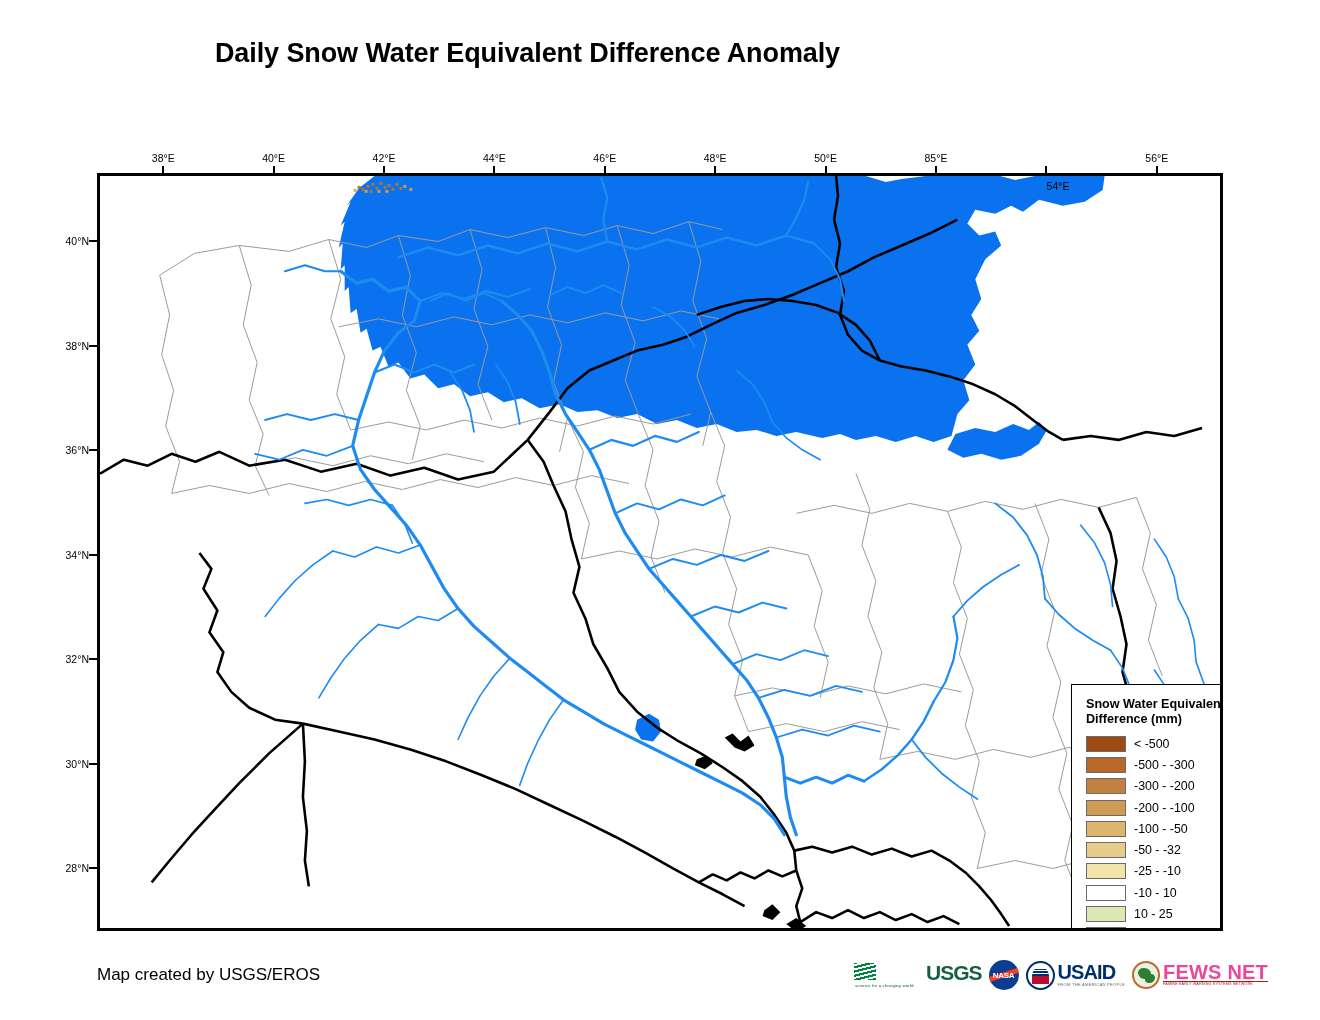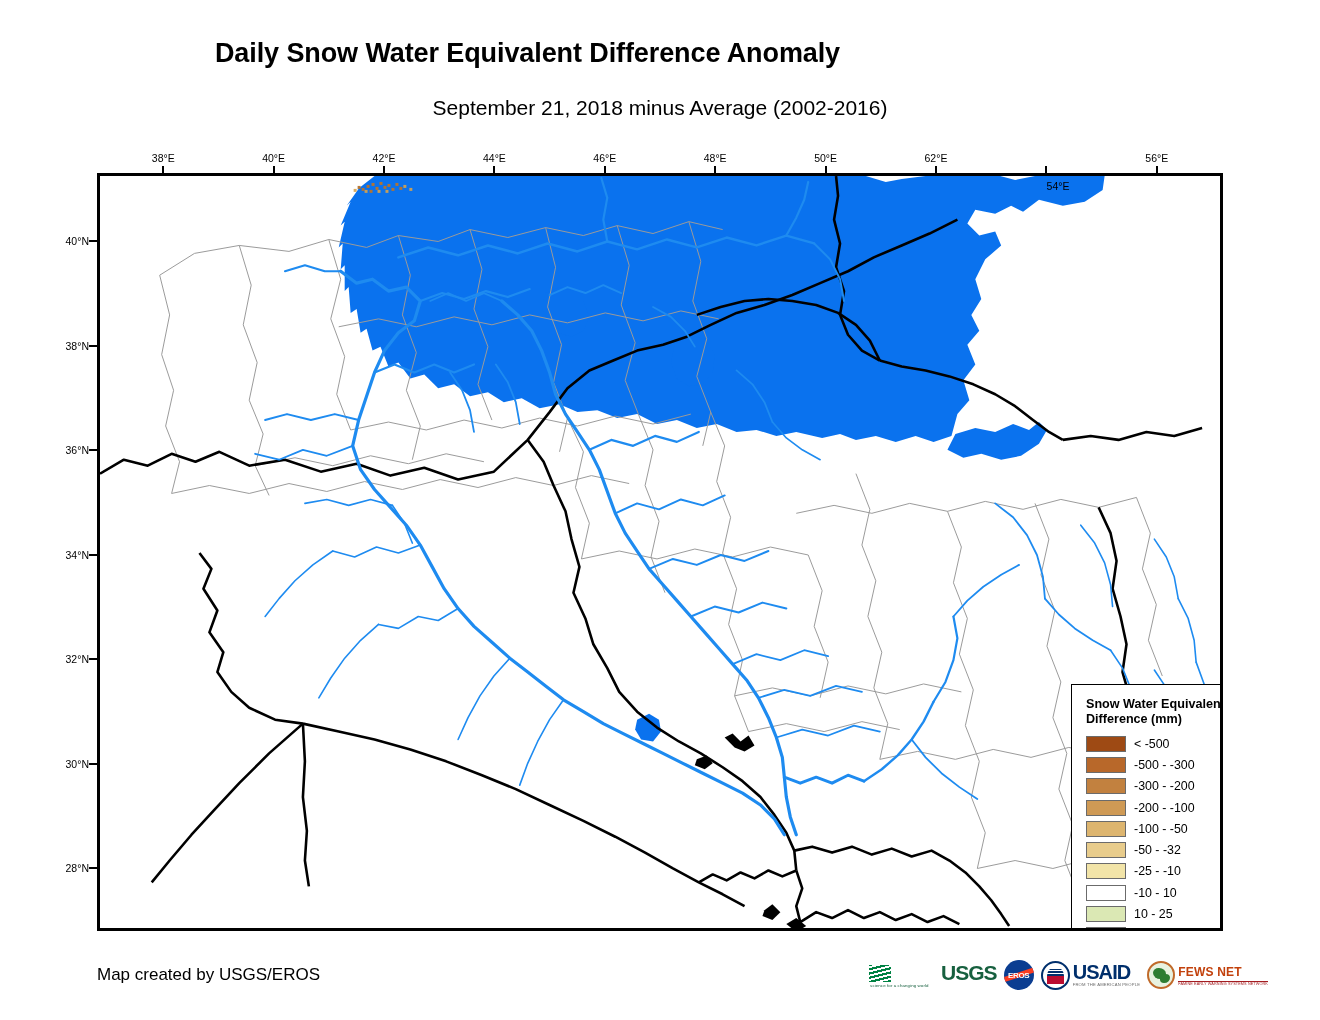--- a/index.html
+++ b/index.html
@@ -100,21 +100,21 @@
     font-size: 17px; color: #000;
   }
   #logo-bar {
     position: absolute; right: 52px; top: 958px;
     display: flex; align-items: center; gap: 7px;
   }
   .logo { display: flex; align-items: center; height: 34px; }
 
   
   .usgs-wrap { display:flex; flex-direction:column; align-items:flex-start; }
-  .usgs-main { display:flex; align-items:flex-end;gap:48px; }
+  .usgs-main { display:flex; align-items:flex-start;gap:48px; }
   .usgs-mark {
     width: 22px; height: 17px; margin-right: 2px;
     background: #008243;
     -webkit-mask-image: repeating-linear-gradient(-14deg, #000 0 2.3px, transparent 2.3px 4.1px);
     mask-image: repeating-linear-gradient(-14deg, #000 0 2.3px, transparent 2.3px 4.1px);
   }
   .usgs-text {
     font-size: 21px; font-weight: bold; color: #17603f;
     letter-spacing: -1px; line-height: 19px;
   }
@@ -170,33 +170,32 @@
   .fews-globe::before{
     content:""; position:absolute; left:4px; top:5px;
     width:13px; height:11px; background:#2e7d32; border-radius:45% 55% 40% 60%;
   }
   .fews-globe::after{
     content:""; position:absolute; right:3px; bottom:4px;
     width:10px; height:9px; background:#2e7d32; border-radius:55% 45% 60% 40%;
   }
   .fews-wrap{ display:flex; flex-direction:column; }
   .fews-text{
-    font-size: 12px; font-weight: bold; color: #c2410c;
+    font-size: 20px; font-weight: bold; color: #ec4899;
     letter-spacing: .2px; line-height: 16px;
   }
   .fews-rule{ height:1.6px; background:#a41d21; margin-top:1px; }
   .fews-tag{ font-size: 3.8px; color:#a41d21; letter-spacing:.1px; }
 </style>
 </head>
 <body>
 
 <div id="page">
 
   <div id="title">Daily Snow Water Equivalent Difference Anomaly</div>
-  <div id="subtitle">September 21, 2018 minus Average (2002-2016)</div>
 
   <div id="map-frame">
     <svg id="map-canvas" viewBox="0 0 1126 758" preserveAspectRatio="none">
 
       <g>
         <path fill="#0a72ee" stroke="none" d="M742 0 L770 0 L790 6 L806 3 L830 0 L905 0 L920 4 L940 0 L1010 0
              L1008 14 L990 26 L968 30 L944 24 L928 36 L916 30 L900 38 L880 34
              L872 48 L884 60 L900 56 L906 70 L890 84 L880 104 L886 124 L876 140
              L884 156 L872 170 L880 190 L868 206 L874 226 L862 240 L856 262
              L838 268 L820 262 L800 268 L780 262 L760 266 L744 260 L726 264
@@ -460,21 +459,21 @@
       <div class="lon-label" style="left: 384.02px; top: 152px;">42°E</div>
       <div class="lon-tick" style="left: 384.02px; top: 166px;"></div>
       <div class="lon-label" style="left: 494.412px; top: 152px;">44°E</div>
       <div class="lon-tick" style="left: 494.412px; top: 166px;"></div>
       <div class="lon-label" style="left: 604.804px; top: 152px;">46°E</div>
       <div class="lon-tick" style="left: 604.804px; top: 166px;"></div>
       <div class="lon-label" style="left: 715.196px; top: 152px;">48°E</div>
       <div class="lon-tick" style="left: 715.196px; top: 166px;"></div>
       <div class="lon-label" style="left: 825.588px; top: 152px;">50°E</div>
       <div class="lon-tick" style="left: 825.588px; top: 166px;"></div>
-      <div class="lon-label" style="left: 935.98px; top: 152px;">62°E</div>
+      <div class="lon-label" style="left: 935.98px; top: 152px;">85°E</div>
       <div class="lon-tick" style="left: 935.98px; top: 166px;"></div>
       <div class="lon-label" style="left: 1058px; top: 152px; margin-top: 28px;">54°E</div>
       <div class="lon-tick" style="left: 1046.37px; top: 166px;"></div>
       <div class="lon-label" style="left: 1156.76px; top: 152px;">56°E</div>
       <div class="lon-tick" style="left: 1156.76px; top: 166px;"></div>
       <div class="lat-label" style="left: 39px; width: 50px; top: 240.959px;">40°N</div>
       <div class="lat-tick" style="left: 89px; top: 240.959px;"></div>
       <div class="lat-label" style="left: 39px; width: 50px; top: 345.51px;">38°N</div>
       <div class="lat-tick" style="left: 89px; top: 345.51px;"></div>
       <div class="lat-label" style="left: 39px; width: 50px; top: 450.062px;">36°N</div>
@@ -497,21 +496,21 @@
         <div class="usgs-main">
           <div class="usgs-mark"></div>
           <div class="usgs-text">USGS</div>
         </div>
         <div class="usgs-tag">science for a changing world</div>
       </div>
     </div>
 
     <div class="logo">
       <div class="nasa-ball">
-        <span class="nasa-word">EROS</span>
+        <span class="nasa-word">NASA</span>
       </div>
     </div>
 
     <div class="logo">
       <div class="usaid-seal">
         <div class="usaid-seal-inner"></div>
       </div>
       <div class="usaid-wrap">
         <div class="usaid-text">USAID</div>
         <div class="usaid-tag">FROM THE AMERICAN PEOPLE</div>

